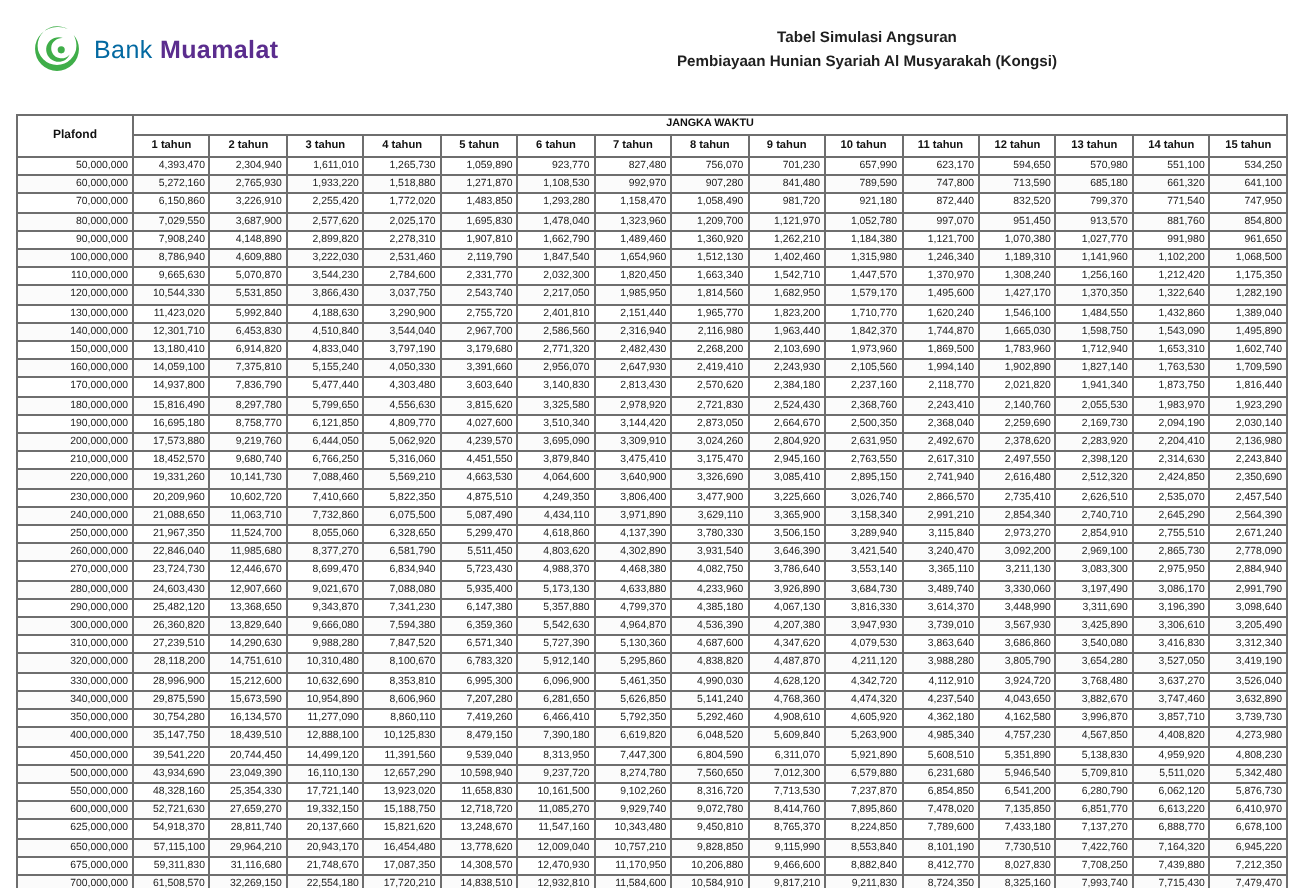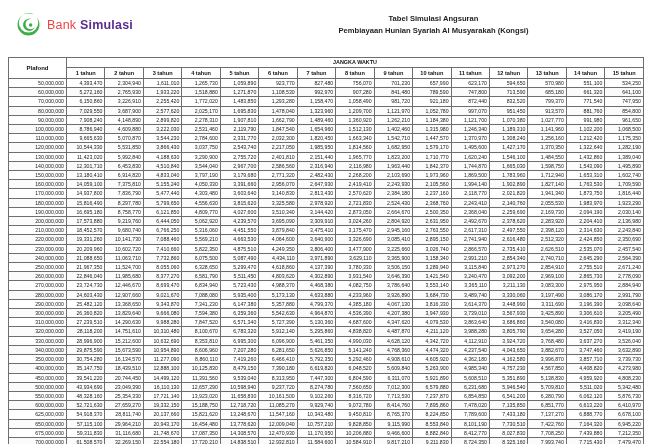--- a/index.html
+++ b/index.html
@@ -2,21 +2,21 @@
 <html><head>
 <meta charset="utf-8">
 <style>
   html,body{margin:0;padding:0}
   body{width:649px;height:444px;background:#fff;position:relative;overflow:hidden;
        font-family:"Liberation Sans",sans-serif;}
   .header{position:absolute;top:0;left:0;width:649px;height:54px;background:#fff}
   .logo{position:absolute;left:15px;top:11px;display:flex;align-items:center;gap:5px}
   .logo-icon{width:27px;height:27px;flex:0 0 auto}
   .brand{font-size:12.5px;letter-spacing:.2px;white-space:nowrap}
-  .brand .bank{color:#ef4444;font-weight:400}
+  .brand .bank{color:#0369a1;font-weight:400}
   .brand .muamalat{color:#5b2d8e;font-weight:700}
   .titles{position:absolute;left:215px;top:14px;width:437px;text-align:center;color:#1f1f1f}
   .title{font-size:7.6px;font-weight:700}
   .subtitle{font-size:7.6px;font-weight:700;margin-top:3px}
   table.sim{position:absolute;left:8px;top:57px;width:636px;border-collapse:collapse;table-layout:fixed}
   table.sim col.c-plafond{width:58px}
   .sim th,.sim td{border:1px solid #6e6e6e;white-space:nowrap;overflow:hidden;box-sizing:border-box}
   .sim th{font-weight:700;color:#111;text-align:center;background:#fff}
   .sim th.group{font-size:5.4px;height:8px;line-height:7px}
   .sim th.colhead{font-size:5.6px;height:9px;line-height:8px}
@@ -29,21 +29,21 @@
 
 <div class="header">
   <div class="logo">
     <span class="logo-icon">
       <svg viewBox="0 0 32 32" width="27" height="27">
         <path d="M16 3 a13 13 0 1 0 13 13 c0-3.2-1.2-6.1-3.1-8.3 1 1.9 1.6 4 1.6 6.3 a11.5 11.5 0 1 1-11.5-11.5 c2.3 0 4.4.6 6.3 1.6 A12.9 12.9 0 0 0 16 3z" fill="#3fae49"></path>
         <path d="M19.5 9.5 c-4.5-1.5-9.5 1.5-9.9 6.2 -.3 3.8 2.4 7.2 6.2 7.8 3.3.5 6.5-1.3 7.7-4.3 -1.5 1.8-3.9 2.7-6.2 2.2 -3-.6-5-3.4-4.7-6.4 .3-3.4 3.6-5.8 6.9-5.5z" fill="#3fae49"></path>
         <circle cx="18.5" cy="16.5" r="2.1" fill="#3fae49"></circle>
       </svg>
     </span>
-    <span class="brand"><span class="bank">Bank</span> <span class="muamalat">Simulasi</span></span>
+    <span class="brand"><span class="bank">Bank</span> <span class="muamalat">Muamalat</span></span>
   </div>
   <div class="titles">
     <div class="title">Tabel Simulasi Angsuran</div>
     <div class="subtitle">Pembiayaan Hunian Syariah Al Musyarakah (Kongsi)</div>
   </div>
 </div>
 
 <table class="sim">
   <colgroup>
       <col class="c-plafond">

